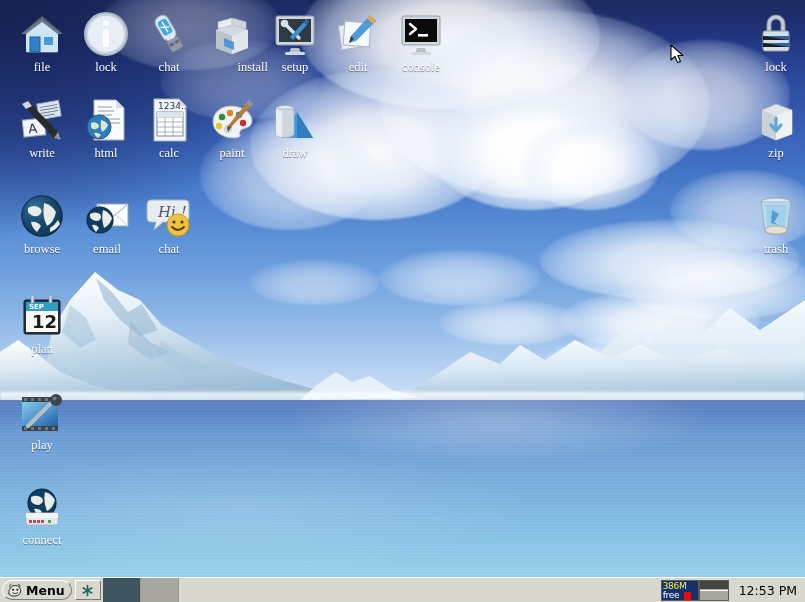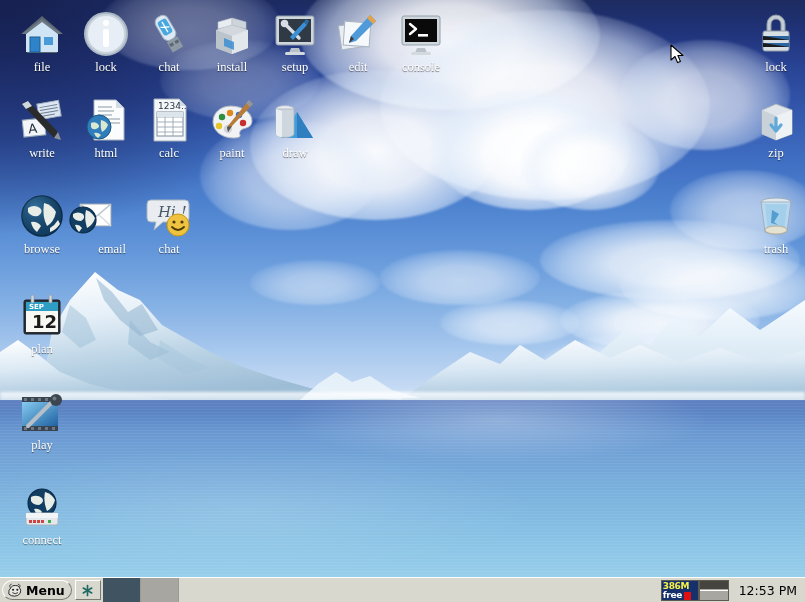--- a/index.html
+++ b/index.html
@@ -154,21 +154,21 @@
     position: relative;
     width: 38px; height: 21px;
     margin: 2px 0;
     background: #16306b;
     border: 1px solid #5c5b54;
     overflow: hidden;
   }
   .memmon .m1, .memmon .m2 {
     position: absolute; left: 1px;
     font-family: "DejaVu Sans", "Liberation Sans", sans-serif;
-    font-size: 9px; font-weight: 700; line-height: 9px;
+    font-size: 9px; font-weight: 400; line-height: 9px;
     letter-spacing: -0.3px;
   }
   .memmon .m1 { top: 1px; color: #f7f14a; }
   .memmon .m2 { top: 10px; color: #ffffff; }
   .memmon .bar-red {
     position: absolute; left: 22px; bottom: 0px; width: 7px; height: 8px;
     background: #e01010;
   }
   .cpumon {
     width: 30px; height: 21px; margin: 2px 0 2px 0;
@@ -289,21 +289,21 @@
         <rect x="19" y="8" width="10" height="16" rx="3" fill="#4aa8e0"></rect>
         <path d="M24 10 L24 22 M20 14 L28 18" stroke="#ffffff" stroke-width="1.3" fill="none"></path>
         <rect x="18" y="30" width="12" height="12" fill="#8d99a5"></rect>
         <rect x="19" y="33" width="4" height="3" fill="#5c6872"></rect>
         <rect x="25" y="33" width="4" height="3" fill="#5c6872"></rect>
       </g>
     </svg>
     <span class="lbl">chat</span>
   </div>
 
-  <div class="icon" style="left:196px;top:10px;">
+  <div class="icon" style="left:196px;top:10px;text-align:right;">
     <svg class="glyph" viewBox="0 0 48 48">
       <path d="M8 20 L24 14 L40 20 L40 38 L24 44 L8 38 Z" fill="#d2d8dd"></path>
       <path d="M8 20 L24 26 L24 44 L8 38 Z" fill="#bcc4cb"></path>
       <path d="M24 26 L40 20 L40 38 L24 44 Z" fill="#e2e7eb"></path>
       <path d="M10 12 L24 8 L24 15 L10 19 Z" fill="#e8edf1" stroke="#b4bcc4" stroke-width=".6"></path>
       <path d="M38 12 L24 8 L24 15 L38 19 Z" fill="#cdd5db" stroke="#b4bcc4" stroke-width=".6"></path>
       <path d="M16 28 L26 32 L26 40 L16 36 Z" fill="#3d8fd4" opacity="0.85"></path>
     </svg>
     <span class="lbl">install</span>
   </div>
@@ -463,21 +463,21 @@
       </radialGradient>
         </defs>
       <path d="M10 16 Q16 12 22 16 Q26 20 20 24 Q13 25 10 20 Z" fill="#e8eee7"></path>
       <path d="M26 11 Q34 13 38 20 Q36 30 29 34 Q24 25 26 11 Z" fill="#e8eee7"></path>
       <path d="M13 30 Q19 29 23 34 L19 40 Q14 36 13 30 Z" fill="#e8eee7"></path>
       <path d="M32 36 Q37 33 40 28 L42 32 Q38 38 32 40 Z" fill="#e8eee7"></path>
     </svg>
     <span class="lbl">browse</span>
   </div>
 
-  <div class="icon" style="left:54px;top:192px;text-align:right;">
+  <div class="icon" style="left:71px;top:192px;">
     <svg class="glyph" viewBox="0 0 48 48">
       <path d="M14 12 L45 12 L45 34 L14 34 Z" fill="#ffffff" stroke="#9aa6b2" stroke-width="1"></path>
       <path d="M14 12 L29.5 25 L45 12" fill="none" stroke="#b7c2cc" stroke-width="1.4"></path>
       <path d="M14 34 L26 23 M45 34 L33 23" stroke="#d3dae1" stroke-width="1.2" fill="none"></path>
       <circle cx="17" cy="28" r="13" fill="#123d63" stroke="#0b2a45" stroke-width="1.2"></circle>
       <path d="M7 22 Q12 19 17 22 Q20 26 15 29 Q9 29 7 25 Z" fill="#e8eee7"></path>
       <path d="M20 18 Q26 20 29 26 Q27 33 21 36 Q18 26 20 18 Z" fill="#e8eee7"></path>
       <path d="M9 33 Q13 32 16 36 L13 40 Q10 37 9 33 Z" fill="#e8eee7"></path>
     </svg>
     <span class="lbl">email</span>

